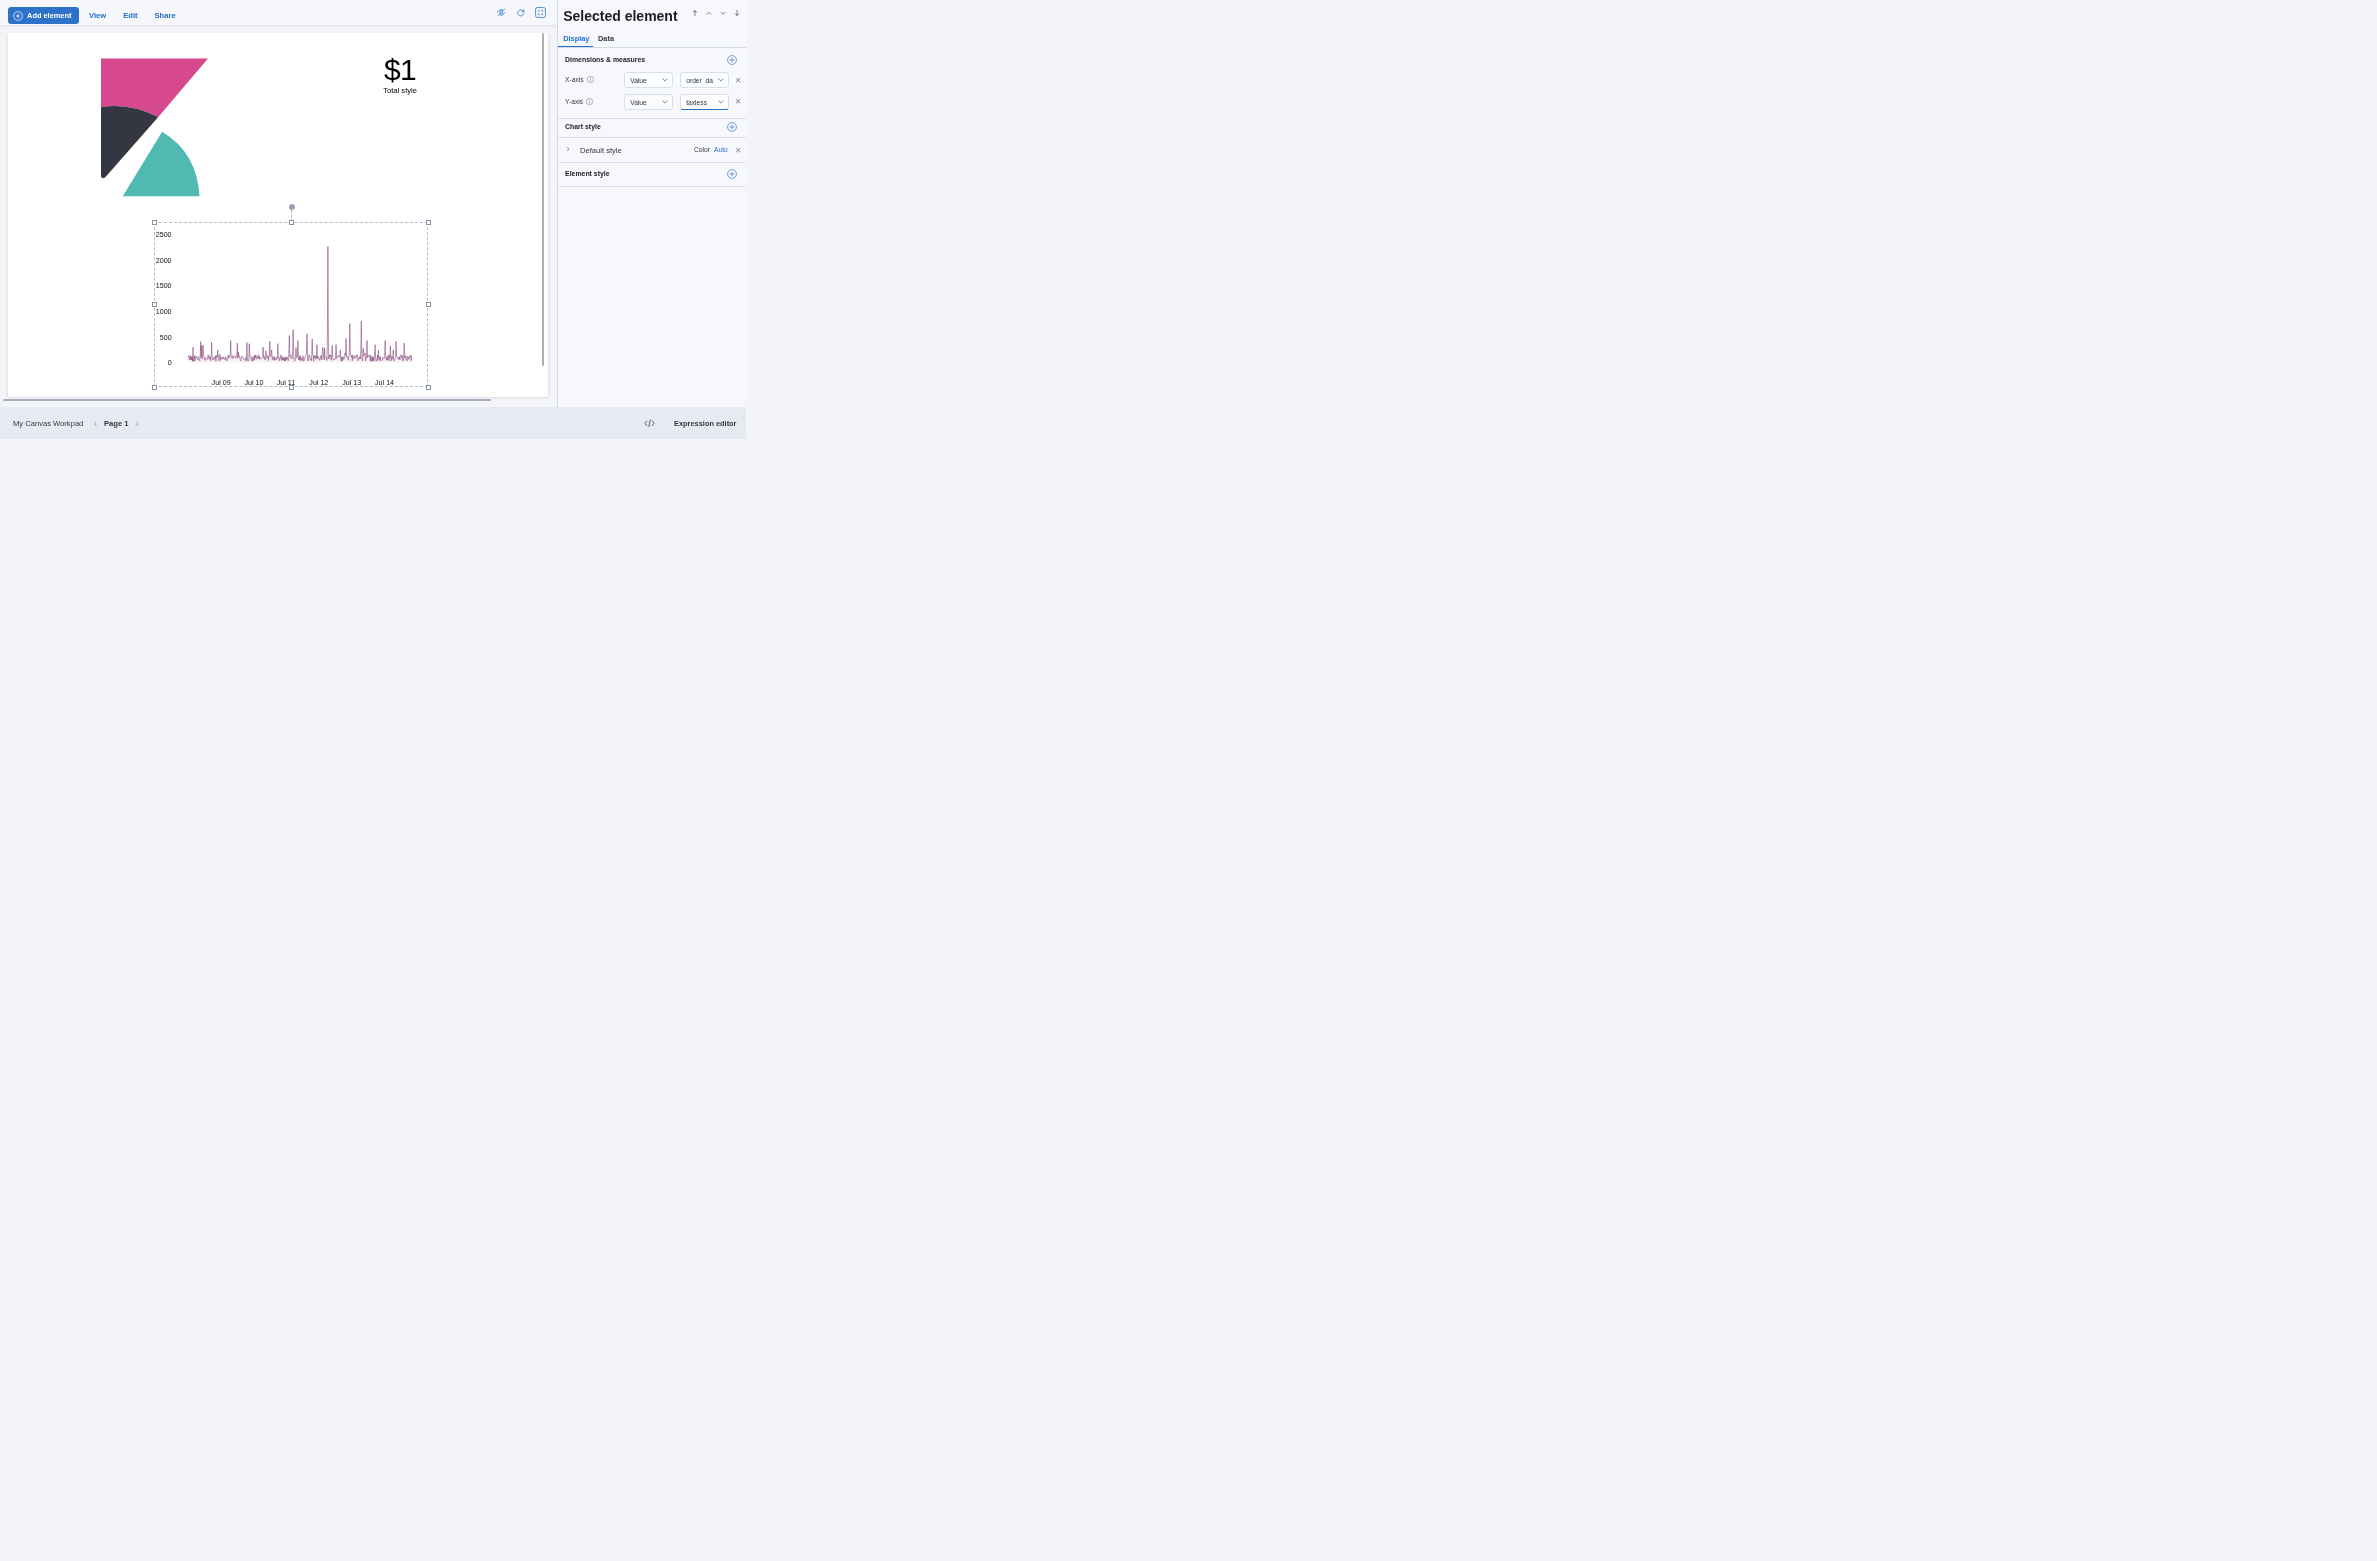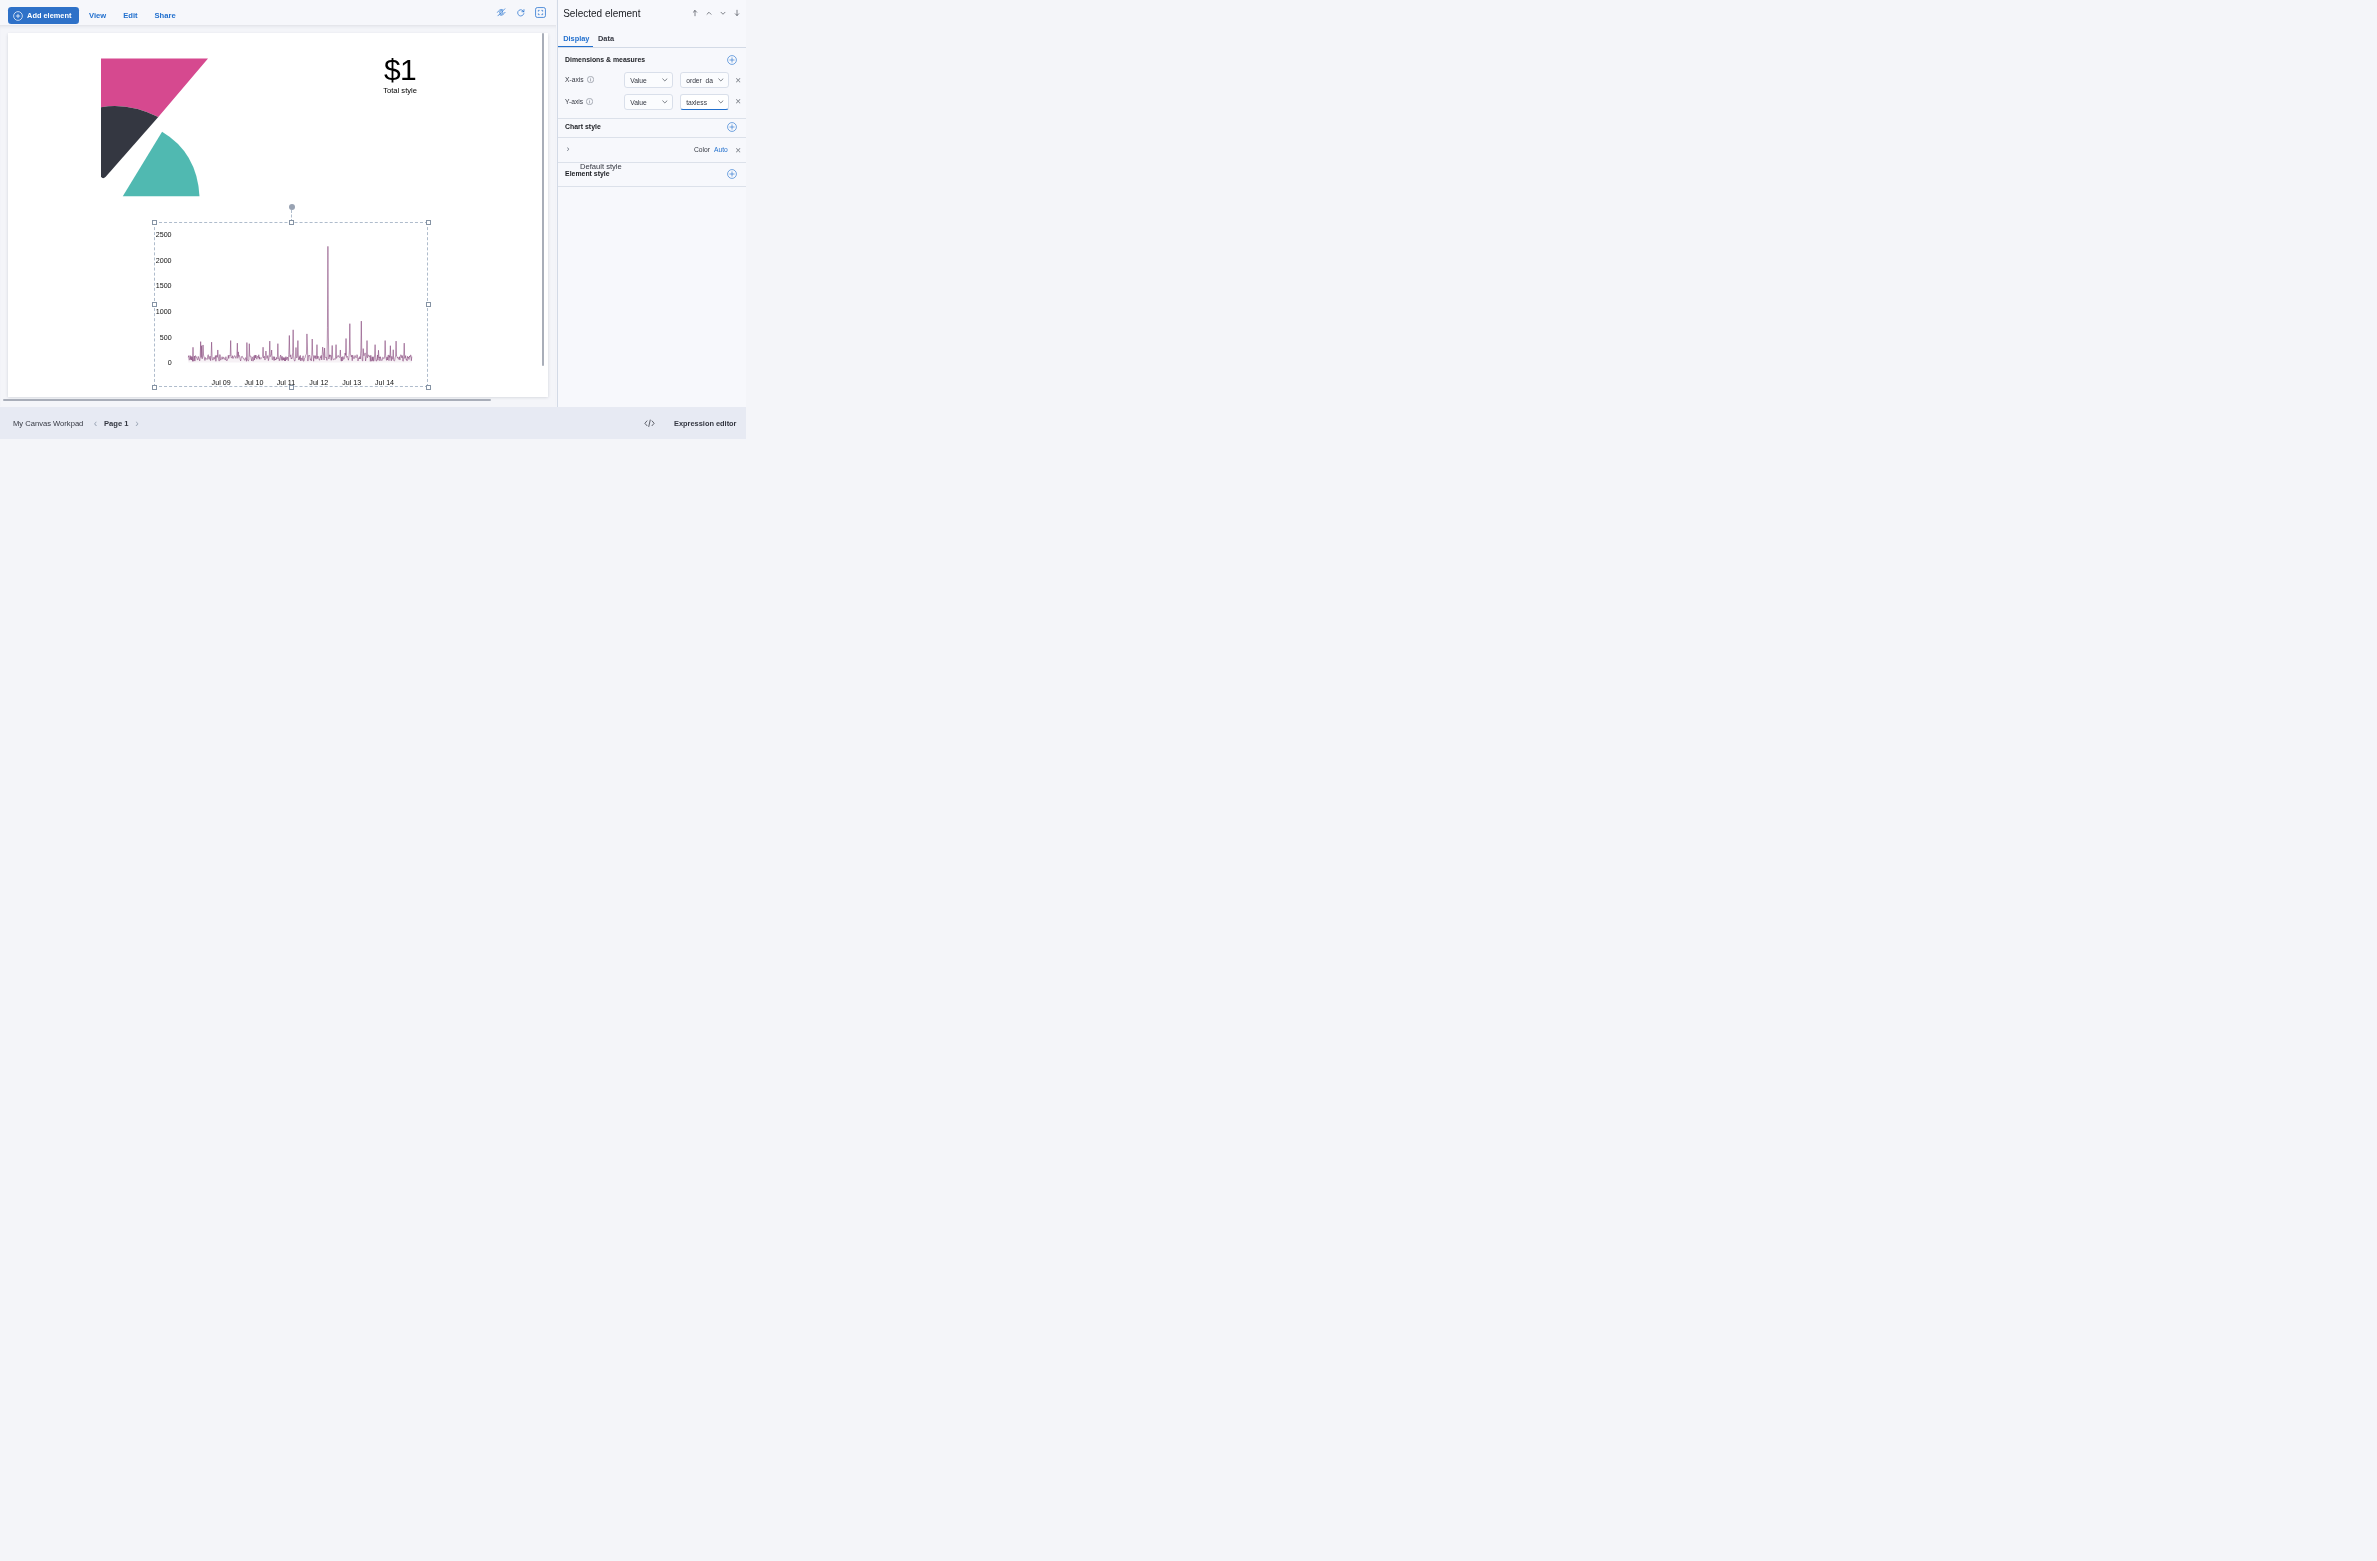--- a/index.html
+++ b/index.html
@@ -71,21 +71,21 @@
     border-radius:50%; background:#98A2B2;
   }
   #chart-svg { position:absolute; left:-0.5px; top:-0.5px; overflow:visible; }
   #chart-svg .tick { font-size:15px; fill:#111; font-family:"Liberation Sans","DejaVu Sans",sans-serif; }
 
   
   .panel {
     position:absolute; right:0; top:0; width:189px; height:407px;
     background:#F7F8FC; border-left:0.5px solid #D3DAE6;
   }
-  .panel-title { position:absolute; left:5.2px; top:7.6px; font-size:10px; font-weight:400; color:#1A1C21; }
+  .panel-title { position:absolute; left:5.2px; top:7.6px; font-size:14px; font-weight:700; color:#1A1C21; }
   .layer-btns { position:absolute; right:4.8px; top:8.6px; display:flex; gap:6.2px; }
   .tab { position:absolute; top:34px; font-size:7.4px; font-weight:600; cursor:pointer; }
   .tab.active { color:#2270CE; }
   .tab.inactive { color:#343741; }
   .tabs-divider { position:absolute; left:0; top:47px; width:189px; height:0.5px; background:#D3DAE6; }
   .tab-underline { position:absolute; left:0; top:46px; width:35px; height:1.4px; background:#2270CE; }
 
   .section-title { font-size:6.9px; font-weight:700; color:#1A1C21; }
   .abs { position:absolute; }
   .divider { position:absolute; left:0; width:189px; height:0.5px; background:#DCE1EA; }
@@ -94,21 +94,21 @@
   .select {
     position:absolute; height:16px; width:49px; background:#FBFCFE;
     border:0.5px solid #D9DFEA; border-radius:2.9px; display:flex; align-items:center;
     padding:0 4.3px 0 5.2px; cursor:pointer; font-size:6.7px; color:#343741;
     justify-content:space-between;
   }
   .select .val { white-space:nowrap; overflow:hidden; flex:1; }
   .select.focused { background:#fff; border-bottom:1.4px solid #2270CE; border-radius:2.9px; }
   .x-icon { background:none; border:none; cursor:pointer; font-size:7.6px; color:#7A7F87; line-height:1; padding:1px; }
 
-  .default-row-label { font-size:7.6px; color:#343741;margin-top:16px; }
+  .default-row-label { font-size:7.6px; color:#343741; }
   .chev-collapsed { font-size:9px; color:#69707D; font-weight:400; }
   .color-label { font-size:6.7px; color:#343741; }
   .color-value { font-size:6.7px; color:#2270CE; cursor:pointer; }
 
   
   .footer {
     position:absolute; left:0; top:407px; width:746px; height:32px;
     background:#E7EAF3; display:flex; align-items:center;
   }
   .workpad-name { margin-left:13px; font-size:7.6px; color:#343741; cursor:pointer; }

